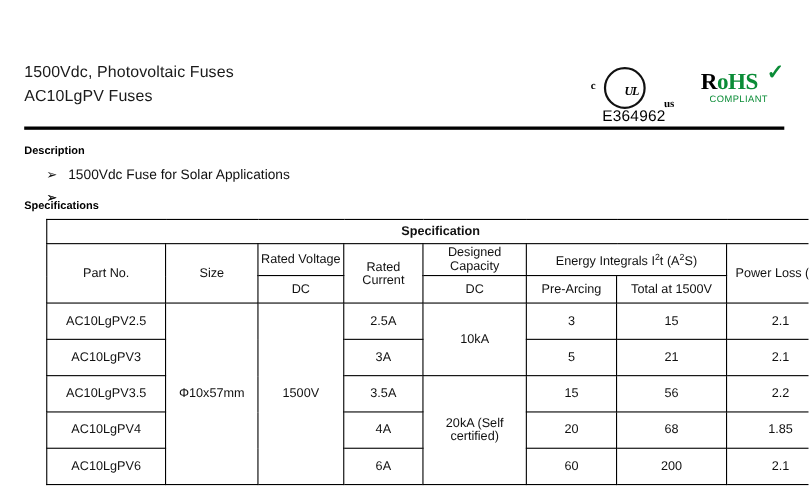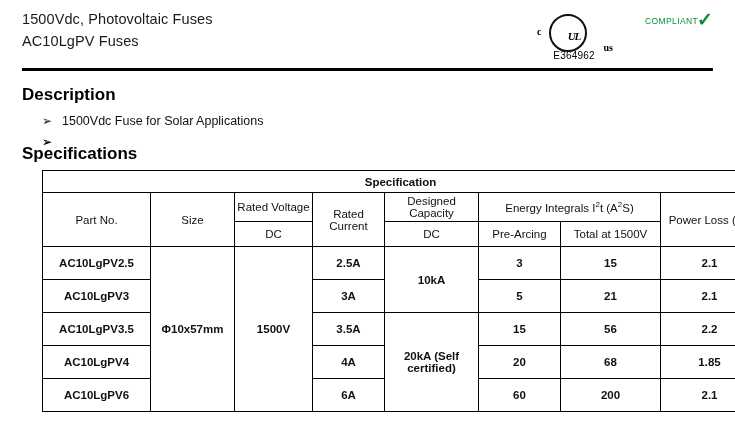--- a/index.html
+++ b/index.html
@@ -13,20 +13,21 @@
     font-family: "Liberation Sans", sans-serif;
     color: #000000;
     overflow: hidden;
   }
   .page {
     position: relative;
     width: 735px;
     height: 361px;
     box-sizing: border-box;
     padding: 0 14px;
+    margin-top: 47px;
   }
   
   .header {
     position: relative;
     height: 66px;
   }
   .title-block {
     position: absolute;
     left: 8px;
     top: 8px;
@@ -89,22 +90,22 @@
     top: 28px;
     font-size: 10px;
     font-family: "Liberation Serif", serif;
     font-weight: bold;
   }
   .ul-file {
     position: absolute;
     left: 12px;
     top: 36px;
     width: 62px;
-    text-align: center;
-    font-size: 10px;
+    text-align: right;
+    font-size: 14px;
     letter-spacing: 0.2px;
   }
   .rohs-mark {
     position: relative;
     width: 74px;
     height: 40px;
   }
   .rohs-top {
     font-family: "Liberation Serif", serif;
     font-size: 21px;
@@ -132,21 +133,21 @@
     font-weight: bold;
     line-height: 19px;
   }
   .rule {
     height: 3px;
     background: #000;
     margin: 2px 8px 0 8px;
   }
   
   .section-title {
-    font-size: 17px;
+    font-size: 10px;
     font-weight: bold;
     margin: 14px 0 6px 8px;
   }
   .bullets {
     margin: 0 0 0 8px;
     padding: 0;
     list-style: none;
   }
   .bullets li {
     position: relative;
@@ -184,21 +185,20 @@
   table.spec .caption {
     font-weight: bold;
     font-size: 11.5px;
     height: 17px;
   }
   table.spec .hrow td {
     height: 20px;
   }
   table.spec .body-row td {
     height: 28px;
-    font-weight: bold;
   }
   .sup {
     font-size: 8px;
     vertical-align: super;
   }
 </style>
 </head>
 <body>
 
 <div class="page">
@@ -213,20 +213,21 @@
 
       <div class="ul-mark">
         <div class="ul-circle"></div>
         <div class="ul-inner">UL</div>
         <div class="ul-c">c</div>
         <div class="ul-us">us</div>
         <div class="ul-file">E364962</div>
       </div>
 
       <div class="rohs-mark">
+        <div class="rohs-top"><span>R</span><span class="pb">oHS</span></div>
         <div class="rohs-sub">COMPLIANT</div>
         <div class="rohs-check">✓</div>
       </div>
 
     </div>
   </div>
 
   <div class="rule"></div>
 
   <div class="section-title">Description</div>

